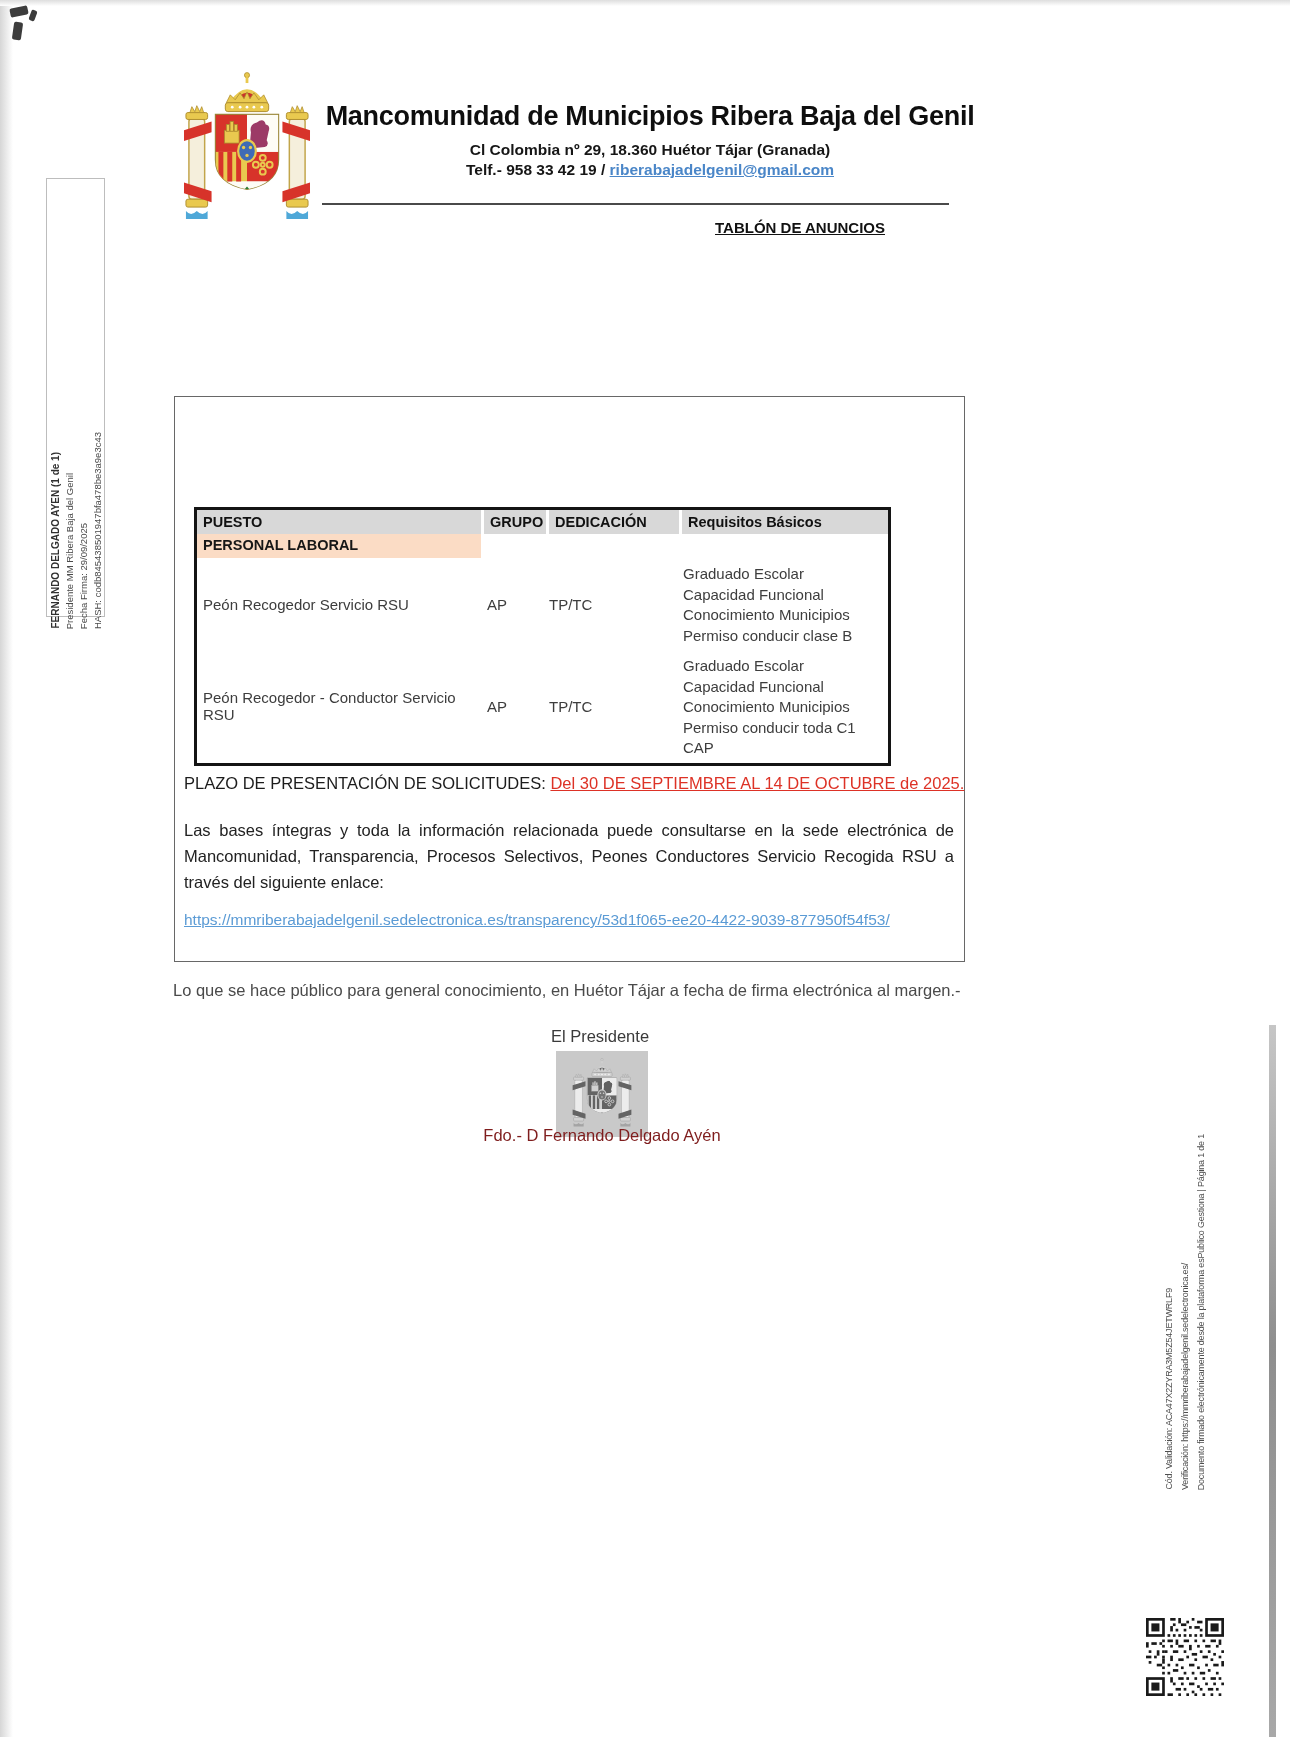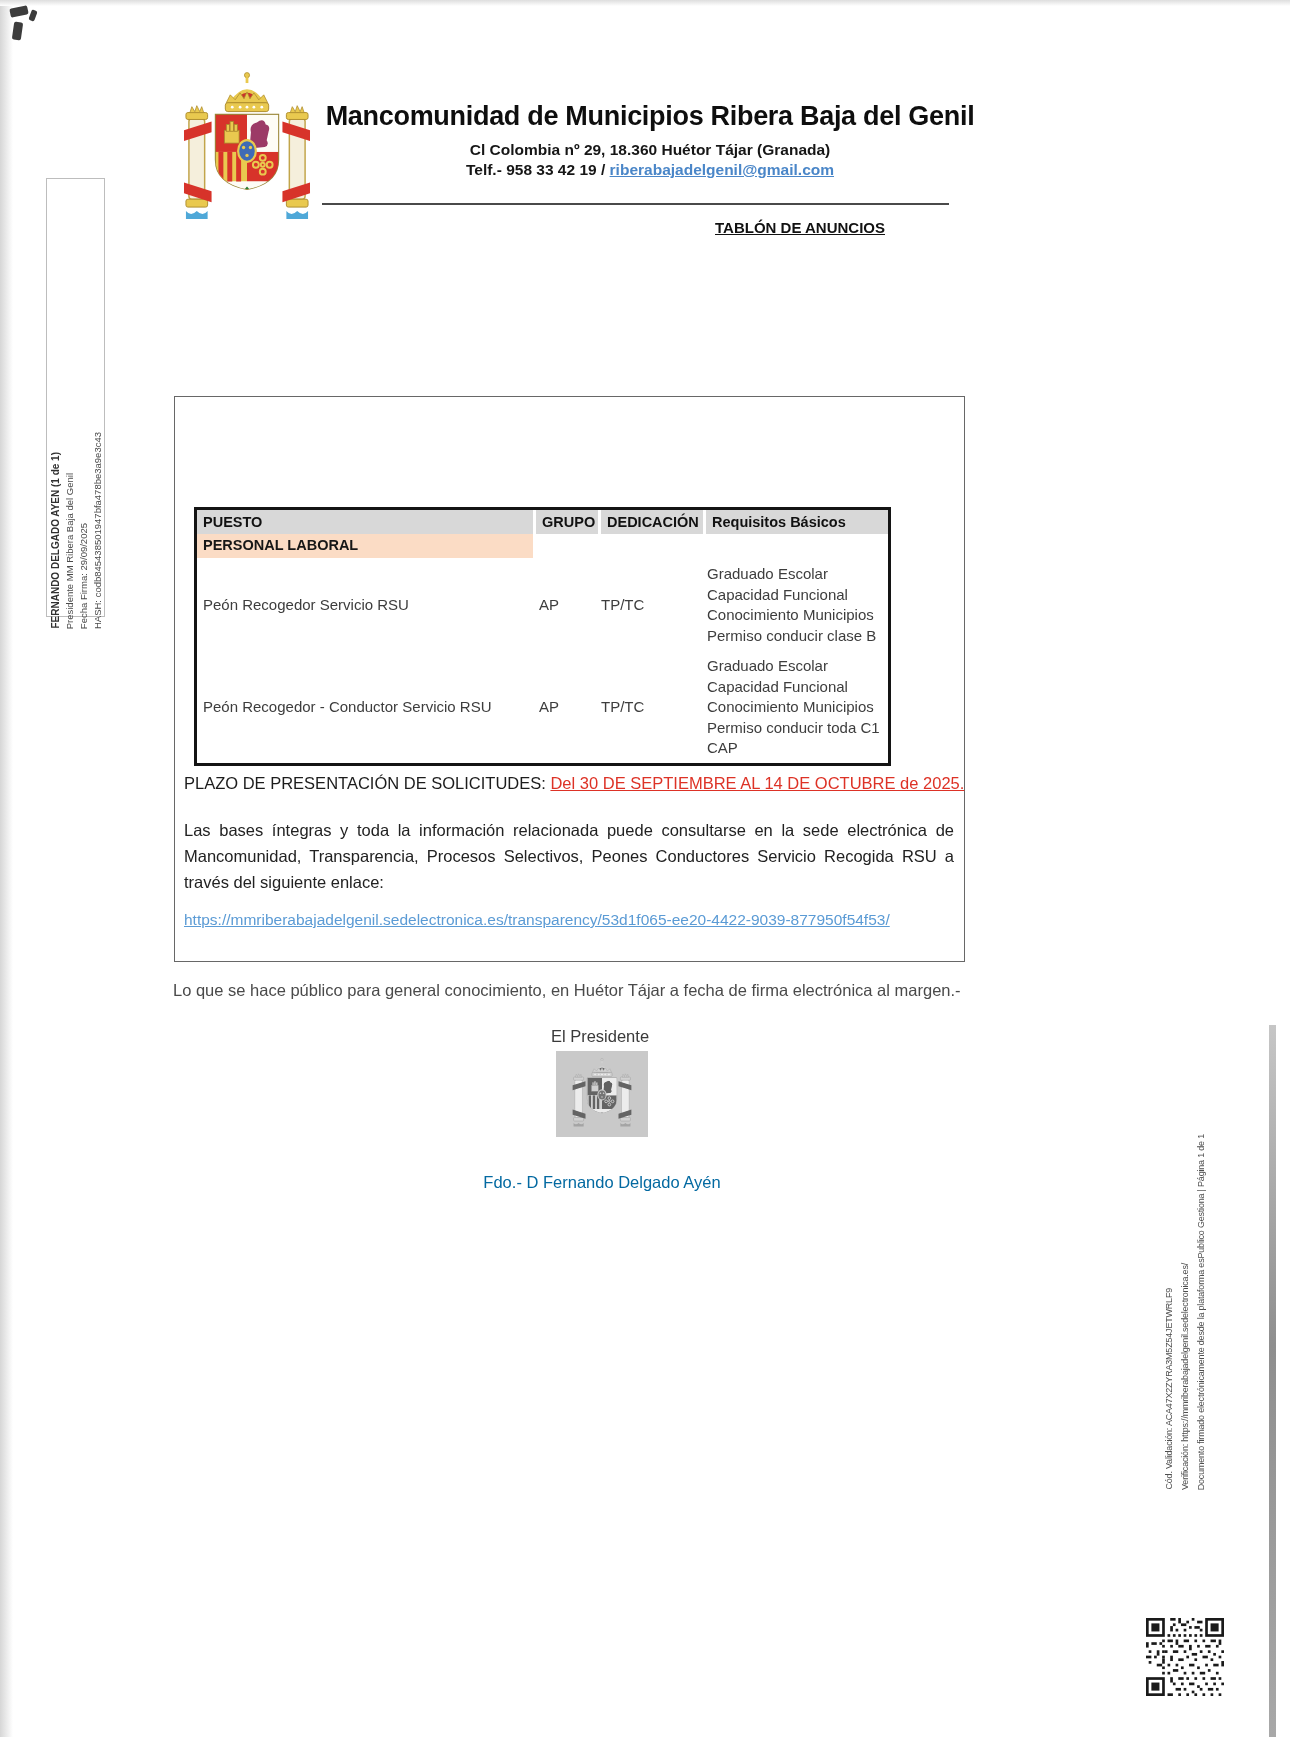--- a/index.html
+++ b/index.html
@@ -46,21 +46,21 @@
   
   .notice-box{position:absolute;left:174px;top:396px;width:789px;height:564px;border:1px solid #676767;}
   .lead{position:absolute;left:9px;top:18px;width:770px;font-size:16.5px;line-height:26px;
         text-align:justify;}
   .lead .plain{color:#8b8b8b;}
   .lead b{color:#181818;}
 
   .jobs-table{position:absolute;left:19px;top:110px;width:697px;border:3px solid #141414;
               box-sizing:border-box;background:#fff;}
   .trow{display:flex;box-sizing:border-box;}
-  .c1{width:336px;} .c2{width:62px;} .c3{width:102px;} .c4{flex:1;}
+  .c1{width:284px;} .c2{width:62px;} .c3{width:130px;} .c4{flex:1;}
   .th{background:#d8d8d8;font-weight:bold;font-size:14.5px;color:#111;
       padding:4px 6px;box-sizing:border-box;margin-right:3px;}
   .th.last{margin-right:0;}
   .section-cell{background:#fbdcc5;font-weight:bold;font-size:14.5px;color:#171717;
                 padding:3px 6px;box-sizing:border-box;height:24px;}
   .data-row{font-size:15px;color:#3d3d3d;}
   .data-row .cell{padding:12px 6px;box-sizing:border-box;display:flex;align-items:center;}
   .req-cell{display:block !important;padding:6px 6px 4px 10px !important;line-height:20.5px;}
   .req-line{white-space:nowrap;}
 
@@ -71,22 +71,22 @@
   .enlace{position:absolute;left:9px;top:514px;font-size:15.5px;color:#5b9bd5;
           text-decoration:underline;cursor:pointer;}
 
   
   .public-line{position:absolute;left:173px;top:981px;width:820px;font-size:16.5px;color:#4a4a4a;}
   .president{position:absolute;left:430px;top:1027px;width:340px;text-align:center;
              font-size:16.5px;color:#3a3a3a;}
   .arms-gray-wrap{position:absolute;left:556px;top:1051px;width:92px;height:86px;background:#c9c9c9;
                   display:flex;align-items:center;justify-content:center;}
   .arms-gray{width:66px;height:78px;filter:grayscale(1) brightness(1.12) contrast(0.85);}
-  .signature-line{position:absolute;left:400px;top:1173px;width:404px;text-align:center;
-                  font-size:16.5px;color:#0369a1;}
+  .signature-line{position:absolute;left:400px;top:1126px;width:404px;text-align:center;
+                  font-size:16.5px;color:#7f1d1d;}
 
   
   .right-margin{position:absolute;left:1163px;top:1156px;height:334px;gap:3px;}
   .right-margin .vtext{font-size:9px;color:#4e4e4e;letter-spacing:-0.2px;line-height:13px;}
 
   
   .qr{position:absolute;left:1146px;top:1618px;width:78px;height:78px;}
 </style>
 </head>
 <body>

